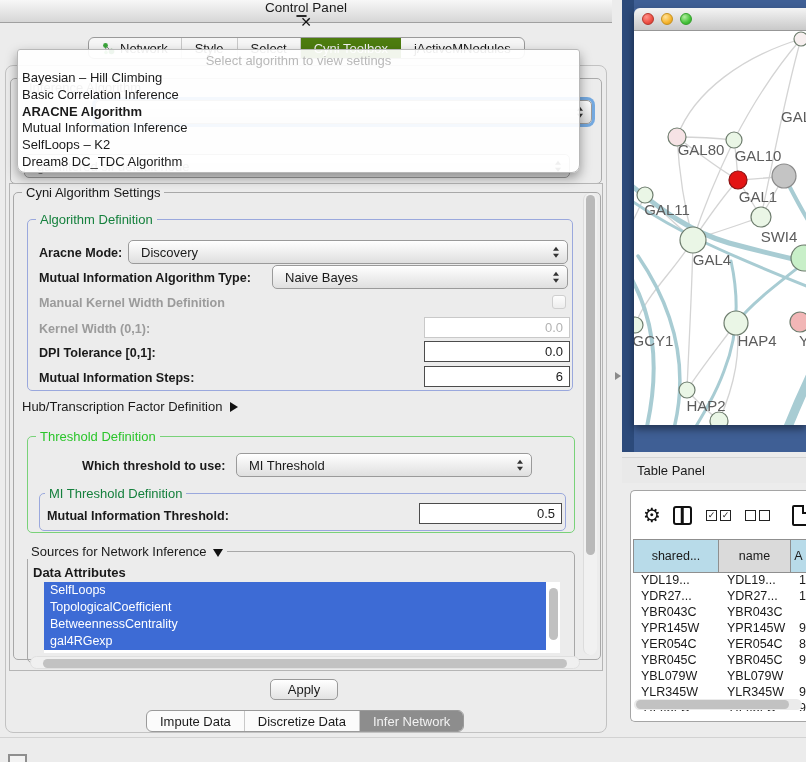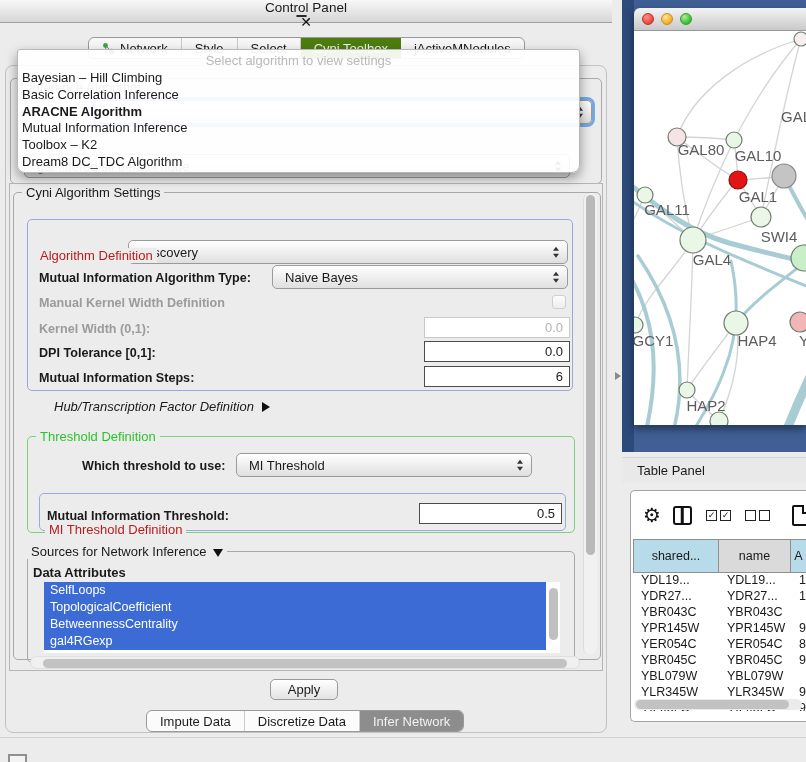--- a/index.html
+++ b/index.html
@@ -45,21 +45,21 @@
     background:rgba(255,255,255,0.92); border:1px solid #b8b8b8; border-radius:3px 3px 8px 8px;
     box-shadow:0 5px 12px rgba(0,0,0,0.38); z-index:6; font-size:13px; }
   .popup-placeholder { height:20px; display:flex; align-items:center; justify-content:center; color:#b9b9b9;text-align:center; }
   .popup-item { height:16.8px; line-height:16.8px; padding-left:4px; white-space:nowrap; }
   .popup-item.bold { font-weight:bold; }
 
   
   .scrollpane { left:9px; top:183px; width:594px; height:488px; border:1px solid #b5b5b5; background:#ececec; }
   .groupbox { position:absolute; border:1px solid #a8a8a8; border-radius:5px; }
   .grouplabel { position:absolute; background:#ececec; padding:0 4px; font-size:13px; white-space:nowrap; z-index:2; }
-  .lbl-blue { color:#b91c1c;margin-top:36px; }
+  .lbl-blue { color:#15803d; }
   .lbl-green { color:#2bc52b; }
   .bd-blue { border-color:#9aa8dd; }
   .bd-green { border-color:#79d279; }
   .boldlbl { position:absolute; font-size:12.6px; font-weight:bold; white-space:nowrap; }
   .graylbl { color:#9b9b9b; }
   .numfield { position:absolute; height:21px; background:#fff; border:1px solid #4c4c4c;
     font-size:13px; display:flex; align-items:center; justify-content:flex-end; padding:0 6px; }
   .numfield.disabled { border:1px solid #c9c9c9; color:#b3b3b3; }
   .checkbox { position:absolute; width:14px; height:14px; border:1px solid #cfcfcf; border-radius:3px; background:linear-gradient(#fdfdfd,#ededed); }
   .tri-right { display:inline-block; width:0; height:0; border-top:5.5px solid transparent; border-bottom:5.5px solid transparent; border-left:8px solid #111; margin-left:8px; vertical-align:-1px; }
@@ -180,21 +180,21 @@
       <span class="arr-dn"></span>
     </span>
 </div>
 
 <div class="abs popup">
   <div class="popup-placeholder">Select algorithm to view settings</div>
   <div class="popup-item">Bayesian – Hill Climbing</div>
   <div class="popup-item">Basic Correlation Inference</div>
   <div class="popup-item bold">ARACNE Algorithm</div>
   <div class="popup-item">Mutual Information Inference</div>
-  <div class="popup-item">Toolbox – K2</div>
+  <div class="popup-item">SelfLoops – K2</div>
   <div class="popup-item">Dream8 DC_TDC Algorithm</div>
 </div>
 
 <div class="abs scrollpane"></div>
 <div class="groupbox" style="left:13px; top:192px; width:588px; height:468px;"></div>
 <div class="grouplabel" style="left:22px; top:185px;">Cyni Algorithm Settings</div>
 
 <div class="groupbox bd-blue" style="left:27px; top:219px; width:546px; height:172px;"></div>
 <div class="grouplabel lbl-blue" style="left:36px; top:212px;">Algorithm Definition</div>
 
@@ -221,21 +221,21 @@
 
 <div class="boldlbl graylbl" style="left:39px; top:322px;">Kernel Width (0,1):</div>
 <div class="numfield disabled" style="left:424px; top:317px; width:146px;">0.0</div>
 
 <div class="boldlbl" style="left:39px; top:346px;">DPI Tolerance [0,1]:</div>
 <div class="numfield" style="left:424px; top:341px; width:146px;">0.0</div>
 
 <div class="boldlbl" style="left:39px; top:371px;">Mutual Information Steps:</div>
 <div class="numfield" style="left:424px; top:366px; width:146px;">6</div>
 
-<div class="expander" style="left:54px; top:399px;font-style:italic;">
+<div class="expander" style="left:22px; top:399px;">
   <span>Hub/Transcription Factor Definition</span><span class="tri-right"></span>
 </div>
 
 <div class="groupbox bd-green" style="left:27px; top:436px; width:548px; height:97px;"></div>
 <div class="grouplabel lbl-green" style="left:36px; top:429px;">Threshold Definition</div>
 
 <div class="boldlbl" style="left:82px; top:459px;">Which threshold to use:</div>
 <div class="abs combo" style="left:236px; top:453px; width:296px;">
   <span>MI Threshold</span>
   <span class="stepper">

